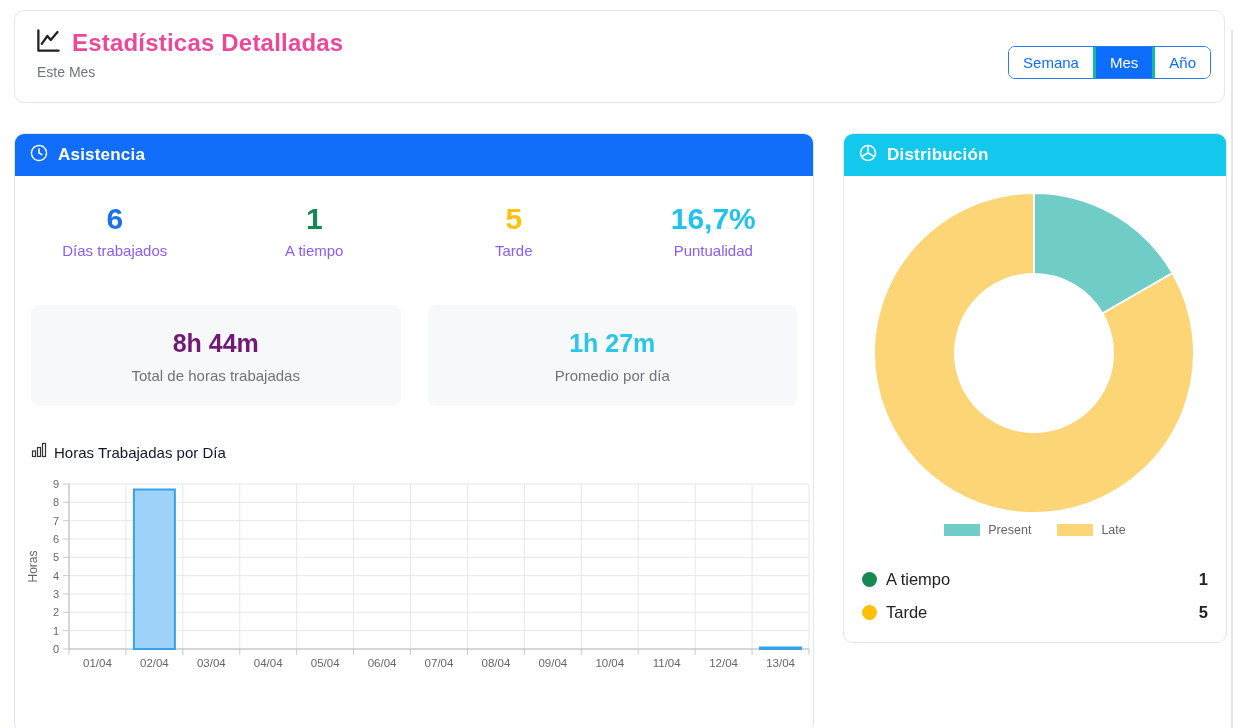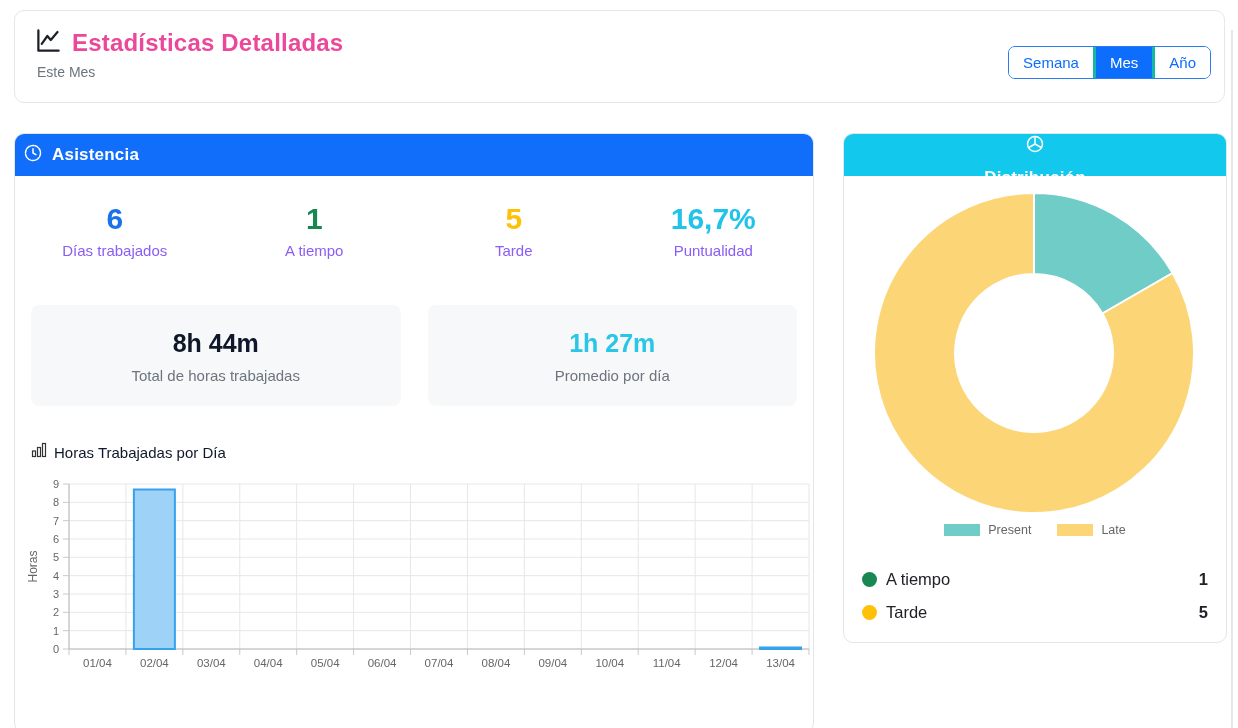--- a/index.html
+++ b/index.html
@@ -15,21 +15,21 @@
   .subtitle { margin-top:6px; margin-left:2px; font-size:14px; color:#6c757d; }
   .tab-group { position:absolute; right:13px; top:35px; display:flex;
     border:1px solid #2a7bf0; border-radius:7px; overflow:hidden; background:#fff; }
   .tab-btn { padding:7px 14px; font-size:15px; color:#0d6efd; background:#fff;
     border:none; cursor:pointer; font-family:inherit; }
   .tab-btn + .tab-btn { border-left:3px solid #14b8a6; }
   .tab-btn.active { background:#0d6efd; color:#fff; }
 
   
   .card { position:absolute; background:#fff; border:1px solid #e2e6ea; border-radius:10px; }
-  .card-head { height:42px; display:flex; align-items:center; gap:9px; padding:0 8px;
+  .card-head { height:42px; display:flex; align-items:center; gap:9px; padding:0 14px;
     border-radius:9px 9px 0 0; color:#fff; font-size:17px; font-weight:600; letter-spacing:.2px; }
 
   
   .attendance { left:14px; top:133px; width:800px; height:600px; }
   .stats-row { display:flex; margin-top:26px; }
   .stat-col { flex:1; text-align:center; }
   .stat-value { font-size:30px; font-weight:700; line-height:34px; }
   .stat-label { margin-top:6px; font-size:15px; color:#8b5cf6; }
   .boxes-row { display:flex; gap:27px; margin:46px 16px 0; }
   .sum-box { flex:1; background:#f7f8f9; border-radius:8px; text-align:center; padding:22px 10px; }
@@ -100,21 +100,21 @@
           <div class="stat-value" style="color: rgb(255, 193, 7);">5</div>
           <div class="stat-label">Tarde</div>
         </div>
         <div class="stat-col">
           <div class="stat-value" style="color: rgb(34, 195, 234);">16,7%</div>
           <div class="stat-label">Puntualidad</div>
         </div>
       </div>
     <div class="boxes-row" id="boxesRow">
         <div class="sum-box">
-          <div class="box-value" style="color: #0f172a;">8h 44m</div>
+          <div class="box-value" style="color: #701a75;">8h 44m</div>
           <div class="box-label">Total de horas trabajadas</div>
         </div>
         <div class="sum-box">
           <div class="box-value" style="color: rgb(41, 198, 232);">1h 27m</div>
           <div class="box-label">Promedio por día</div>
         </div>
       </div>
     <div class="chart-title-row">
       <span>
         <svg width="16" height="16" viewBox="0 0 16 16" fill="none" stroke="#333" stroke-width="1.2">
@@ -199,21 +199,21 @@
         <text x="765.5384615384615" y="191" text-anchor="middle" font-size="11.5px" fill="#666666">13/04</text>
         <line x1="54" y1="8" x2="54" y2="173" stroke="#b8b8b8" stroke-width="1"></line>
         <line x1="54" y1="173" x2="794" y2="173" stroke="#b8b8b8" stroke-width="1"></line>
         <text x="22" y="90.5" text-anchor="middle" font-size="12px" fill="#666666" transform="rotate(-90 22 90.5)">Horas</text>
         <rect x="118.8923076923077" y="13.500000000000028" width="40.98461538461538" height="159.49999999999997" fill="#9ed2f6" stroke="#36a2eb" stroke-width="2"></rect>
         <rect x="745.0461538461539" y="171.5" width="40.98461538461538" height="1.5" fill="#9ed2f6" stroke="#36a2eb" stroke-width="2"></rect>
       </svg>
   </div>
 
   <div class="card distribution">
-    <div class="card-head" id="distHead" style="background: rgb(18, 200, 236); flex-direction: column;">
+    <div class="card-head" id="distHead" style="background: rgb(18, 200, 236);">
       <span>
         <svg width="20" height="20" viewBox="0 0 24 24" fill="none" stroke="#fff" stroke-width="1.8" stroke-linecap="round">
           <circle cx="12" cy="12" r="9"></circle>
           <path d="M12 12 V3"></path>
           <path d="M12 12 L4.2 16.5"></path>
           <path d="M12 12 L19.8 16.5"></path>
         </svg>
       </span>
       <span>Distribución</span>
     </div>

